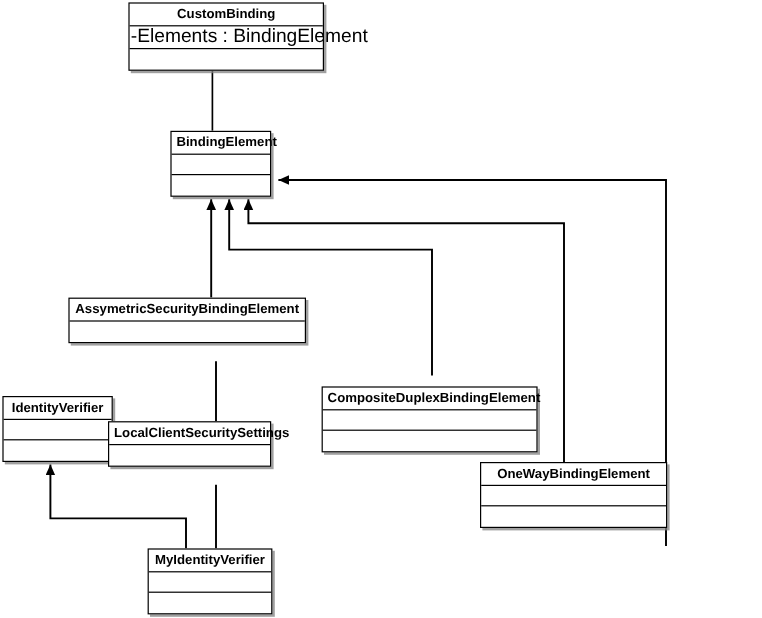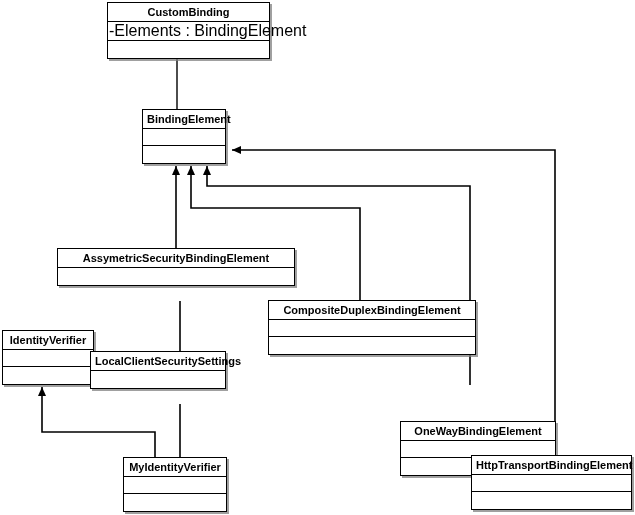--- a/index.html
+++ b/index.html
@@ -100,53 +100,48 @@
     <div class="uml-attr-row">-Elements : BindingElement</div>
     <div class="uml-empty-row last"></div>
   </div>
 
   <div class="uml-class" style="left:130px; top:109px; width:84px;margin-left:12px;">
     <div class="uml-name-row">BindingElement</div>
     <div class="uml-empty-row"></div>
     <div class="uml-empty-row last"></div>
   </div>
 
-  <div class="uml-class" style="left:57px; top:248px; width:238px;">
+  <div class="uml-class" style="left:57px; top:248px; width:198px;">
     <div class="uml-name-row">AssymetricSecurityBindingElement</div>
     <div class="uml-empty-row last"></div>
   </div>
 
-  <div class="uml-class" style="left:268px; top:300px; width:208px;">
+  <div class="uml-class" style="left:268px; top:322px; width:180px;">
     <div class="uml-name-row">CompositeDuplexBindingElement</div>
     <div class="uml-empty-row"></div>
     <div class="uml-empty-row last"></div>
   </div>
 
   <div class="uml-class" style="left:2px; top:330px; width:92px;">
     <div class="uml-name-row">IdentityVerifier</div>
     <div class="uml-empty-row"></div>
     <div class="uml-empty-row last"></div>
   </div>
 
   <div class="uml-class" style="left:90px; top:351px; width:136px;">
     <div class="uml-name-row">LocalClientSecuritySettings</div>
     <div class="uml-empty-row last"></div>
   </div>
 
-  <div class="uml-class" style="left:400px; top:385px; width:156px;margin-top:36px;">
+  <div class="uml-class" style="left:400px; top:385px; width:156px;">
     <div class="uml-name-row">OneWayBindingElement</div>
     <div class="uml-empty-row"></div>
     <div class="uml-empty-row last"></div>
   </div>
 
   <div class="uml-class" style="left:123px; top:457px; width:104px;">
     <div class="uml-name-row">MyIdentityVerifier</div>
     <div class="uml-empty-row"></div>
     <div class="uml-empty-row last"></div>
   </div>
 
-  <div class="uml-class" style="left:471px; top:455px; width:161px;">
-    <div class="uml-name-row">HttpTransportBindingElement</div>
-    <div class="uml-empty-row"></div>
-    <div class="uml-empty-row last"></div>
-  </div>
 
 </div>
 
 </body></html>

